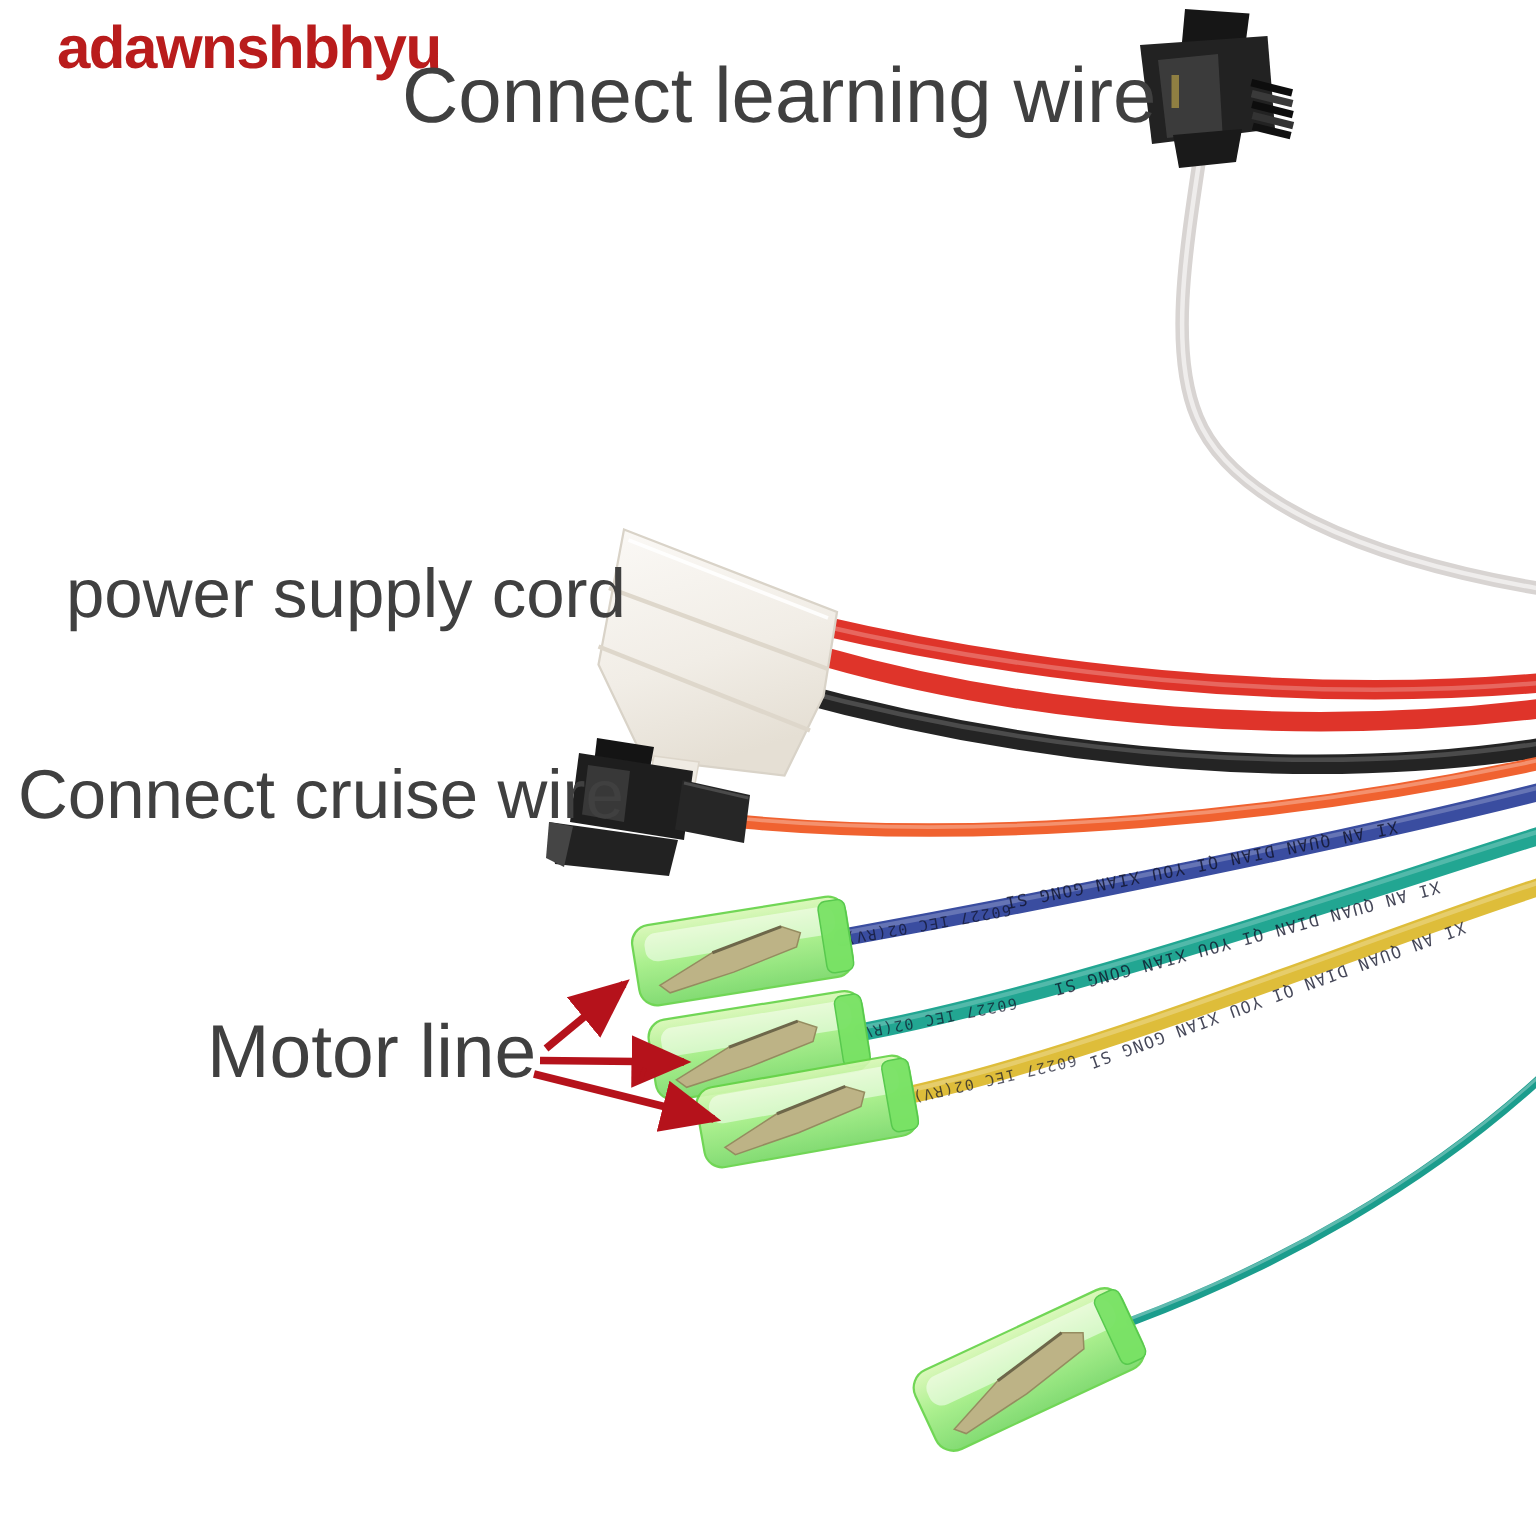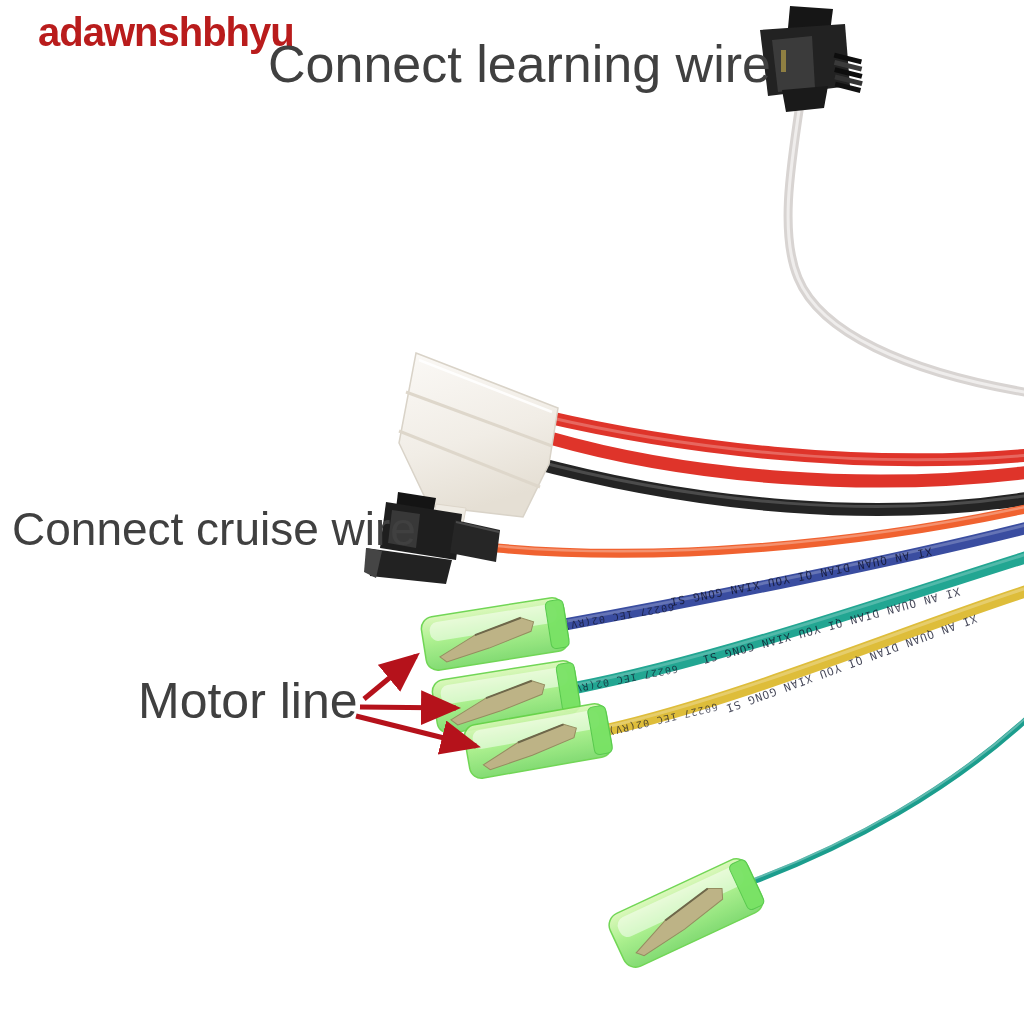--- a/index.html
+++ b/index.html
@@ -171,19 +171,20 @@
       <path d="M360,707 L456,708" marker-end="url(#ah)"></path>
       <path d="M356,716 L476,746" marker-end="url(#ah)"></path>
       <path d="M430,712 C428,716 427,719 428,721" stroke-width="3"></path>
     </g>
   </svg>
 
   <div class="watermark">adawnshbhyu</div>
 
   <div class="lbl lbl-learning">Connect learning wire</div>
 
+  <div class="lbl lbl-power">power supply cord</div>
 
   <div class="lbl lbl-cruise">Connect cruise wire</div>
 
   <div class="lbl lbl-motor">Motor line</div>
 
 
 </div>
 
 </body></html>

